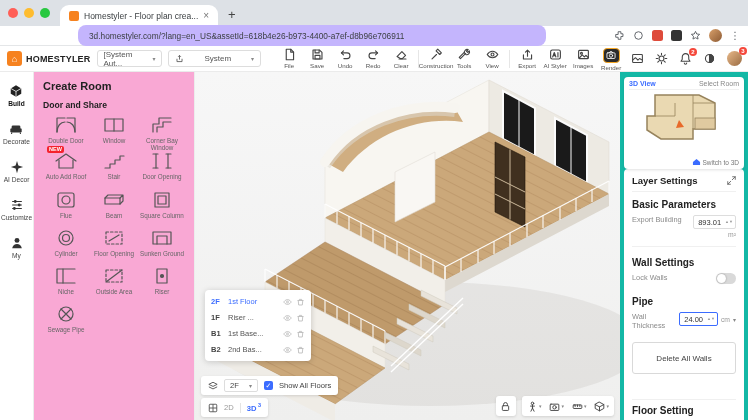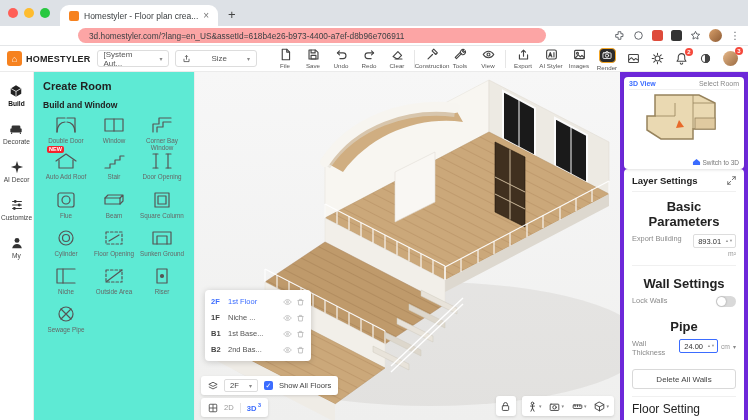--- a/index.html
+++ b/index.html
@@ -12,21 +12,21 @@
   .lights{display:flex;gap:6px;align-items:center;height:26px;margin-right:10px;}
   .light{width:10px;height:10px;border-radius:50%;}
   .l-red{background:#ff5f57}.l-yel{background:#febc2e}.l-grn{background:#28c840}
   .tab{display:flex;align-items:center;gap:5px;background:#fff;border-radius:9px 9px 0 0;height:21px;
     padding:0 9px;width:158px;}
   .favicon{width:10px;height:10px;background:#f6821f;border-radius:2px;flex:none;}
   .tab-title{font-size:8.5px;color:#3c4043;white-space:nowrap;overflow:hidden;flex:1;}
   .tab-close{color:#777;font-size:10px;line-height:10px;}
   .newtab{color:#444;font-size:13px;margin:0 0 4px 10px;}
   .addrbar{height:20px;background:#fff;display:flex;align-items:center;padding:0 8px;border-bottom:1px solid #e4e6e8;}
-  .urlpill{margin-left:70px;width:468px;height:15px;background:#fca5a5;border-radius:8px;display:flex;
+  .urlpill{margin-left:70px;width:468px;height:21px;background:#c4b5fd;border-radius:8px;display:flex;
     align-items:center;padding:0 11px;font-size:8.3px;color:#3c4043;white-space:nowrap;overflow:hidden;}
   .ext-icons{display:flex;gap:8px;align-items:center;margin-left:auto;color:#5f6368;}
   .ext-icons svg{display:block}
   .ext-red{width:11px;height:11px;border-radius:2.5px;background:#de4b3b;}
   .ext-dark{width:11px;height:11px;border-radius:2.5px;background:#333;}
   .bravatar{width:13px;height:13px;border-radius:50%;background:linear-gradient(135deg,#d9a06b,#8c5a33);}
   .kebab{font-size:10px;color:#5f6368;}
 
   
   .appbar{height:26px;display:flex;align-items:center;padding:0 7px;border-bottom:1px solid #ebebeb;background:#fff;gap:6px;}
@@ -53,21 +53,21 @@
   .uavatar{width:15px;height:15px;border-radius:50%;background:linear-gradient(135deg,#e8b98a,#9a6b42);}
 
   
   .main{display:flex;height:348px;}
   .navrail{width:34px;border-right:1px solid #ececec;display:flex;flex-direction:column;align-items:center;
     padding-top:12px;gap:15px;background:#fff;flex:none;}
   .nav-item{display:flex;flex-direction:column;align-items:center;gap:2px;font-size:6.6px;color:#444;}
   .nav-item svg{width:14px;height:14px;}
   .nav-item.active{color:#111;font-weight:bold;}
 
-  .toolpanel{width:161px;border-right:1px solid #ececec;background:#5eead4;padding:8px 9px;flex:none;overflow:hidden;}
+  .toolpanel{width:161px;border-right:1px solid #ececec;background:#f9a8d4;padding:8px 9px;flex:none;overflow:hidden;}
   .panel-title{font-size:11px;font-weight:bold;color:#222;margin-bottom:7px;}
   .sec-title{font-size:8.6px;font-weight:bold;color:#222;margin:8px 0 5px;}
   .grid{display:grid;grid-template-columns:repeat(3,1fr);row-gap:9px;column-gap:2px;}
   .gitem{display:flex;flex-direction:column;align-items:center;gap:2px;text-align:center;font-size:6.3px;
     color:#666;position:relative;line-height:1.15;}
   .gitem svg{width:24px;height:20px;stroke:#555;fill:none;stroke-width:1.2;stroke-linecap:round;stroke-linejoin:round;}
   .new-badge{position:absolute;top:-5px;left:4px;background:#f5222d;color:#fff;font-size:5.5px;
     border-radius:2px;padding:0 2px;line-height:7px;font-weight:bold;}
 
   .canvas{flex:1;position:relative;background:linear-gradient(#f7f7f7,#efefee);}
@@ -97,48 +97,48 @@
   .cbr{position:absolute;right:6px;bottom:4px;display:flex;gap:6px;align-items:center;}
   .sqbtn{width:20px;height:20px;background:#fff;border-radius:3px;box-shadow:0 1px 3px rgba(0,0,0,.13);
     display:flex;align-items:center;justify-content:center;}
   .sqbtn svg,.cgroup svg{width:11px;height:11px;stroke:#444;fill:none;stroke-width:1.2;stroke-linecap:round;stroke-linejoin:round;}
   .cgroup{height:20px;background:#fff;border-radius:3px;box-shadow:0 1px 3px rgba(0,0,0,.13);display:flex;
     align-items:center;padding:0 5px;gap:8px;}
   .cg-item{display:flex;align-items:center;gap:1px;}
   .cg-item .chev{font-size:5px;}
 
   
-  .rightcol{width:128px;background:#6d28d9;display:flex;flex-direction:column;gap:0;padding:5px 4px 0;flex:none;}
+  .rightcol{width:128px;background:#14b8a6;display:flex;flex-direction:column;gap:0;padding:5px 4px 0;flex:none;}
   .minimap{background:#fff;border-radius:4px;box-shadow:0 1px 3px rgba(0,0,0,.12);height:92px;position:relative;
     padding:3px 5px;}
   .mm-head{display:flex;justify-content:space-between;align-items:center;font-size:7px;color:#888;
     border-bottom:1px solid #f1f1f1;padding-bottom:2px;}
   .mm-3d{color:#3b6cff;font-weight:bold;}
   .mm-switch{position:absolute;right:5px;bottom:3px;display:flex;align-items:center;gap:2px;font-size:6.5px;color:#777;}
 
   .layerpanel{background:#fff;border-radius:4px 4px 0 0;flex:1;padding:6px 8px 4px;display:flex;flex-direction:column;}
   .lp-head{display:flex;justify-content:space-between;align-items:center;font-size:9.5px;font-weight:bold;
     color:#222;padding-bottom:5px;border-bottom:1px solid #f0f0f0;}
   .lp-head svg{width:9px;height:9px;stroke:#666;fill:none;stroke-width:1.2;stroke-linecap:round;}
-  .lp-sec{font-size:13px;font-weight:bold;color:#222;margin:7px 0 5px;text-align:center;}
+  .lp-sec{font-size:10px;font-weight:bold;color:#222;margin:7px 0 5px;}
   .lp-row{display:flex;align-items:flex-start;justify-content:space-between;font-size:7.4px;color:#8a8a8a;margin-bottom:5px;}
   .lp-val{display:flex;align-items:center;gap:3px;}
   .stepper{border:1px solid #ddd;border-radius:2px;height:14px;display:flex;align-items:center;
     padding:0 2px 0 4px;gap:4px;color:#333;font-size:7.5px;background:#fff;}
   .stepper.sel{border-color:#3b6cff;}
   .arrows{display:flex;flex-direction:column;font-size:4px;color:#999;line-height:4px;}
   .unit{font-size:6.8px;color:#999;}
   .unit-under{display:block;text-align:right;margin-top:2px;}
   .toggle{width:20px;height:11px;border-radius:6px;background:#d9d9d9;position:relative;flex:none;}
   .toggle::after{content:"";position:absolute;left:1px;top:1px;width:9px;height:9px;background:#fff;
     border-radius:50%;box-shadow:0 0 2px rgba(0,0,0,.35);}
   .lp-div{height:1px;background:#f0f0f0;margin:3px 0;}
-  .delete-btn{border:1px solid #d9d9d9;border-radius:3px;height:20px;display:flex;align-items:center;
+  .delete-btn{border:1px solid #d9d9d9;border-radius:3px;height:32px;display:flex;align-items:center;
     justify-content:center;font-size:8px;color:#444;margin:7px 0 4px;background:#fff;}
-  .lp-foot{font-size:12px;font-weight:normal;color:#222;border-top:1px solid #f0f0f0;padding-top:5px;margin-top:auto;}
+  .lp-foot{font-size:10px;font-weight:bold;color:#222;border-top:1px solid #f0f0f0;padding-top:5px;margin-top:auto;}
 </style>
 </head>
 <body>
 
 <div class="screen">
 
   <div class="tabstrip">
     <div class="lights">
       <div class="light l-red"></div>
       <div class="light l-yel"></div>
@@ -185,21 +185,21 @@
       <div class="logo-text">HOMESTYLER</div>
     </div>
     <div class="hdr-select">
       <span>[System Aut...</span>
       <span class="chev">▾</span>
     </div>
     <div class="hdr-select">
       <svg width="9" height="9" viewBox="0 0 16 16" fill="none" stroke="#555" stroke-width="1.5">
           <path d="M8 10V2.5M5.5 5L8 2.5 10.5 5M3.5 8.5v5h9v-5"></path>
         </svg>
-      <span>Size</span>
+      <span>System</span>
       <span class="chev">▾</span>
     </div>
 
     <div class="tools">
       <div class="tool">
         <svg viewBox="0 0 16 16">
             <path d="M4 1.5h5.5L13 5v9.5H4z"></path>
             <path d="M9.5 1.5V5H13"></path>
           </svg>
         <span class="tool-label">File</span>
@@ -361,21 +361,21 @@
             <circle cx="8" cy="5" r="2.8" fill="#333"></circle>
             <path d="M2.5 14c.5-3.5 3-5 5.5-5s5 1.5 5.5 5z" fill="#333"></path>
           </svg>
         <span>My</span>
       </div>
     </div>
 
     <div class="toolpanel">
       <div class="panel-title">Create Room</div>
 
-      <div class="sec-title">Build and Window</div>
+      <div class="sec-title">Door and Share</div>
       <div class="grid">
         <div class="gitem">
           <svg viewBox="0 0 24 20">
               <path d="M3 17V3h8M21 17V3h-8"></path>
               <path d="M3 17c0-6 3.6-10 8-10M21 17c0-6-3.6-10-8-10"></path>
             </svg>
           <span>Double Door</span>
         </div>
         <div class="gitem">
           <svg viewBox="0 0 24 20">
@@ -566,21 +566,21 @@
                 <path d="M1 5s2-3.2 5-3.2S11 5 11 5s-2 3.2-5 3.2S1 5 1 5z"></path>
                 <circle cx="6" cy="5" r="1.3"></circle>
               </svg>
             <svg viewBox="0 0 12 10">
                 <path d="M2 3h8M4.5 3V1.5h3V3M3 3l.6 6h4.8L9 3"></path>
               </svg>
           </span>
         </div>
         <div class="floor-row">
           <span class="floor-code">1F</span>
-          <span class="floor-name">Niche ...</span>
+          <span class="floor-name">Riser ...</span>
           <span class="floor-icons">
             <svg viewBox="0 0 12 10">
                 <path d="M1 5s2-3.2 5-3.2S11 5 11 5s-2 3.2-5 3.2S1 5 1 5z"></path>
                 <circle cx="6" cy="5" r="1.3"></circle>
               </svg>
             <svg viewBox="0 0 12 10">
                 <path d="M2 3h8M4.5 3V1.5h3V3M3 3l.6 6h4.8L9 3"></path>
               </svg>
           </span>
         </div>

